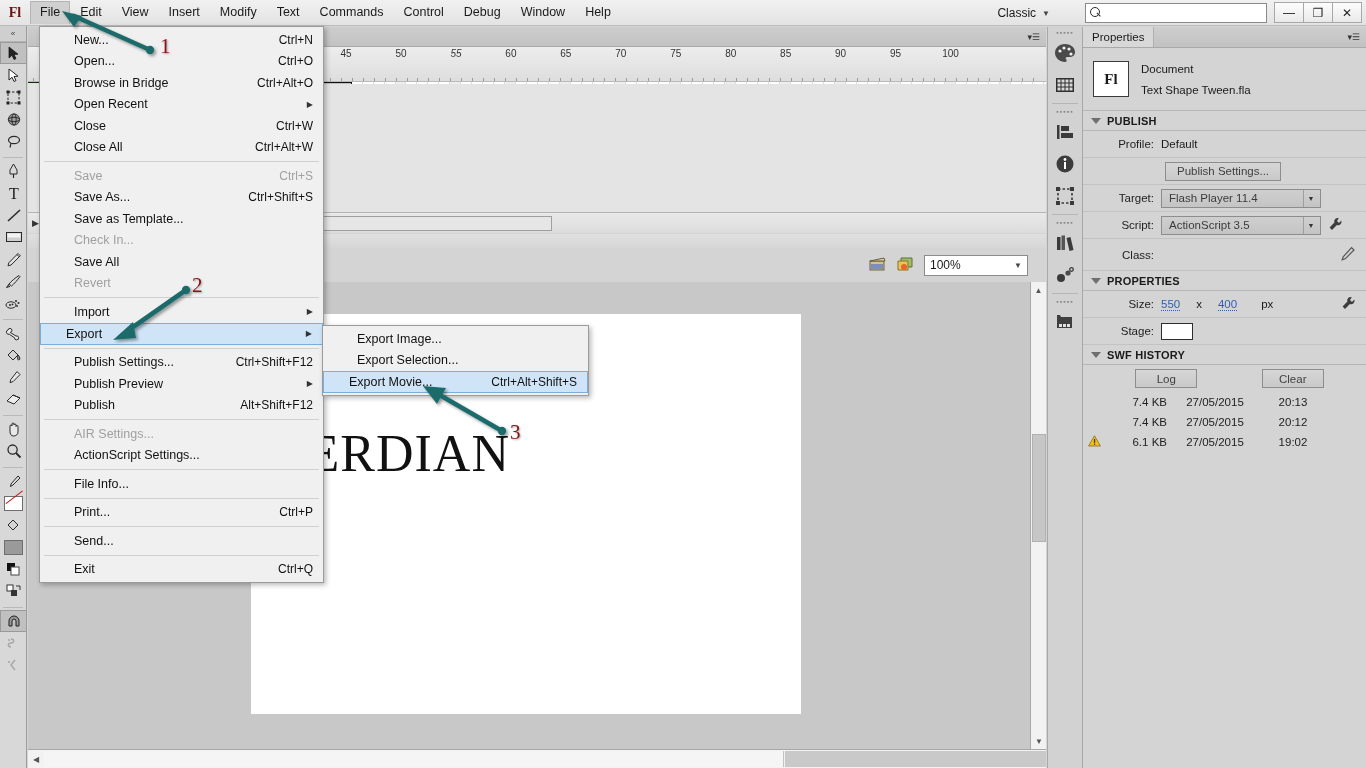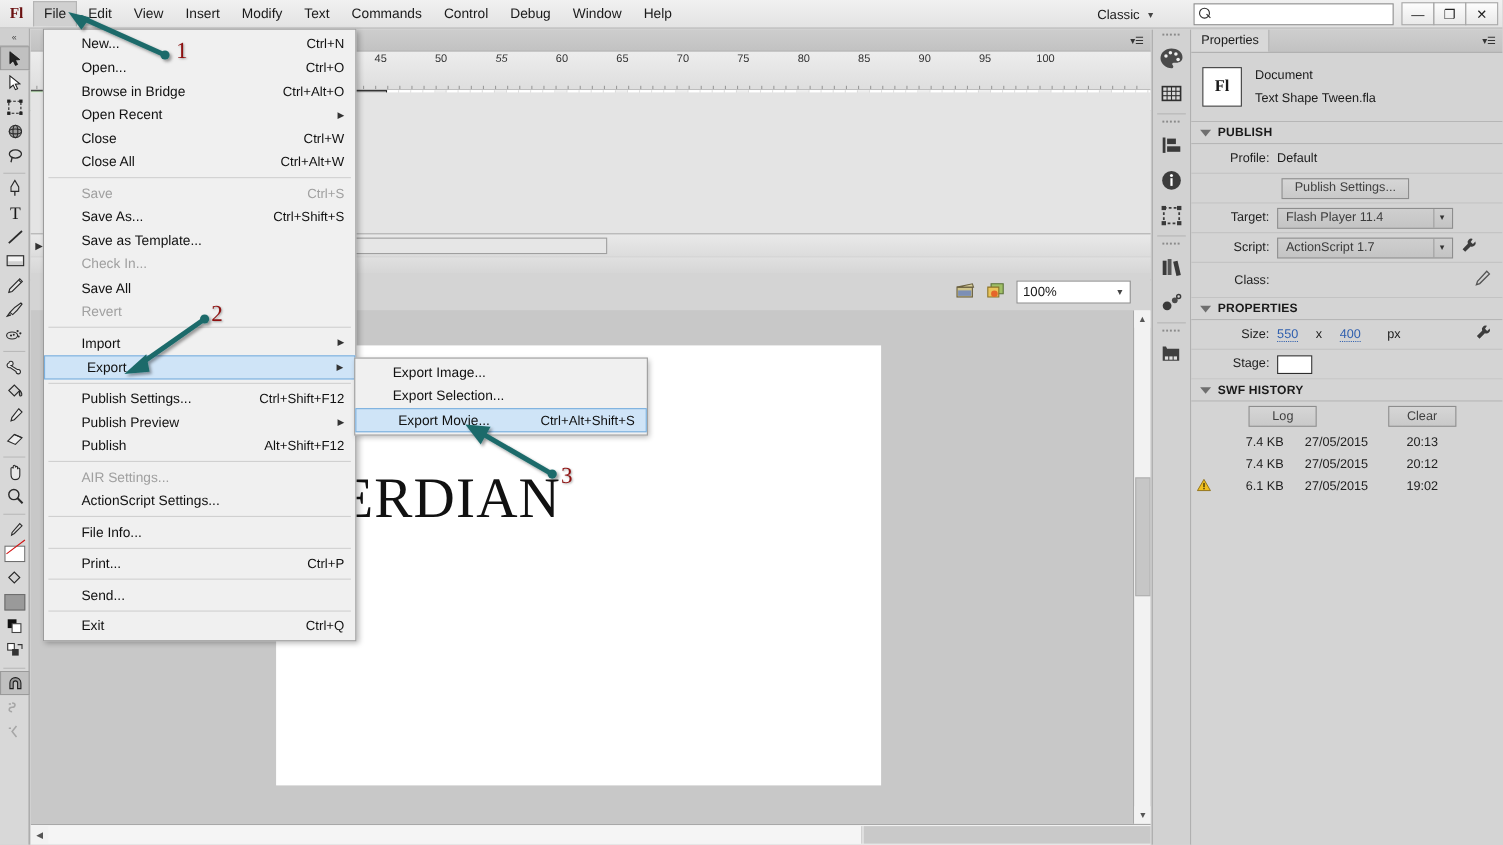--- a/index.html
+++ b/index.html
@@ -318,21 +318,21 @@
     background: #f0f0f0; border: 1px solid #9b9b9b;
     box-shadow: 2px 2px 5px rgba(0,0,0,.28);
     padding: 2px 0;
     z-index: 50;
   }
   .mrow {
     height: 21.5px; display: flex; align-items: center;
     padding: 0 10px 0 34px; position: relative; font-size: 12.5px; color: #111;
   }
   .mrow.disabled { color: #a0a0a0; }
-  .mrow.hl { background: #cfe4f7; border: 1px solid #7aafdd; padding-left: 38px; height: 22px; }
+  .mrow.hl { background: #cfe4f7; border: 1px solid #7aafdd; padding-left: 25px; height: 22px; }
   .mrow .sc { margin-left: auto; font-size: 12px; }
   .mrow .sub { margin-left: auto; font-size: 8px; color: #333; }
   .msep { height: 1px; background: #d0d0d0; margin: 3px 4px; }
 
   
   #export-menu {
     position: absolute; left: 322px; top: 325px; width: 267px;
     background: #f0f0f0; border: 1px solid #9b9b9b;
     box-shadow: 2px 2px 5px rgba(0,0,0,.28);
     padding: 2px 0; z-index: 60;
@@ -905,21 +905,21 @@
     <div class="prow">
       <span class="plabel">Target:</span>
       <div class="sel-ctl" style="width:160px;">
         <span>Flash Player 11.4</span>
         <span class="cbtn">▼</span>
       </div>
     </div>
     <div class="prow">
       <span class="plabel">Script:</span>
       <div class="sel-ctl" style="width:160px;">
-        <span>ActionScript 1.7</span>
+        <span>ActionScript 3.5</span>
         <span class="cbtn">▼</span>
       </div>
       <span style="margin-left:7px;">
         <svg width="15" height="15" viewBox="0 0 15 15">
             <path d="M10.8 1.2 a3.4 3.4 0 0 0-4.4 4.4 L1.6 10.5 l2.4 2.4 L8.9 8 a3.4 3.4 0 0 0 4.4-4.4 L11 5.9 L9 3.9Z" fill="#3d3d3d"></path>
           </svg>
       </span>
     </div>
     <div class="prow" style="height:32px;">
       <span class="plabel">Class:</span>

